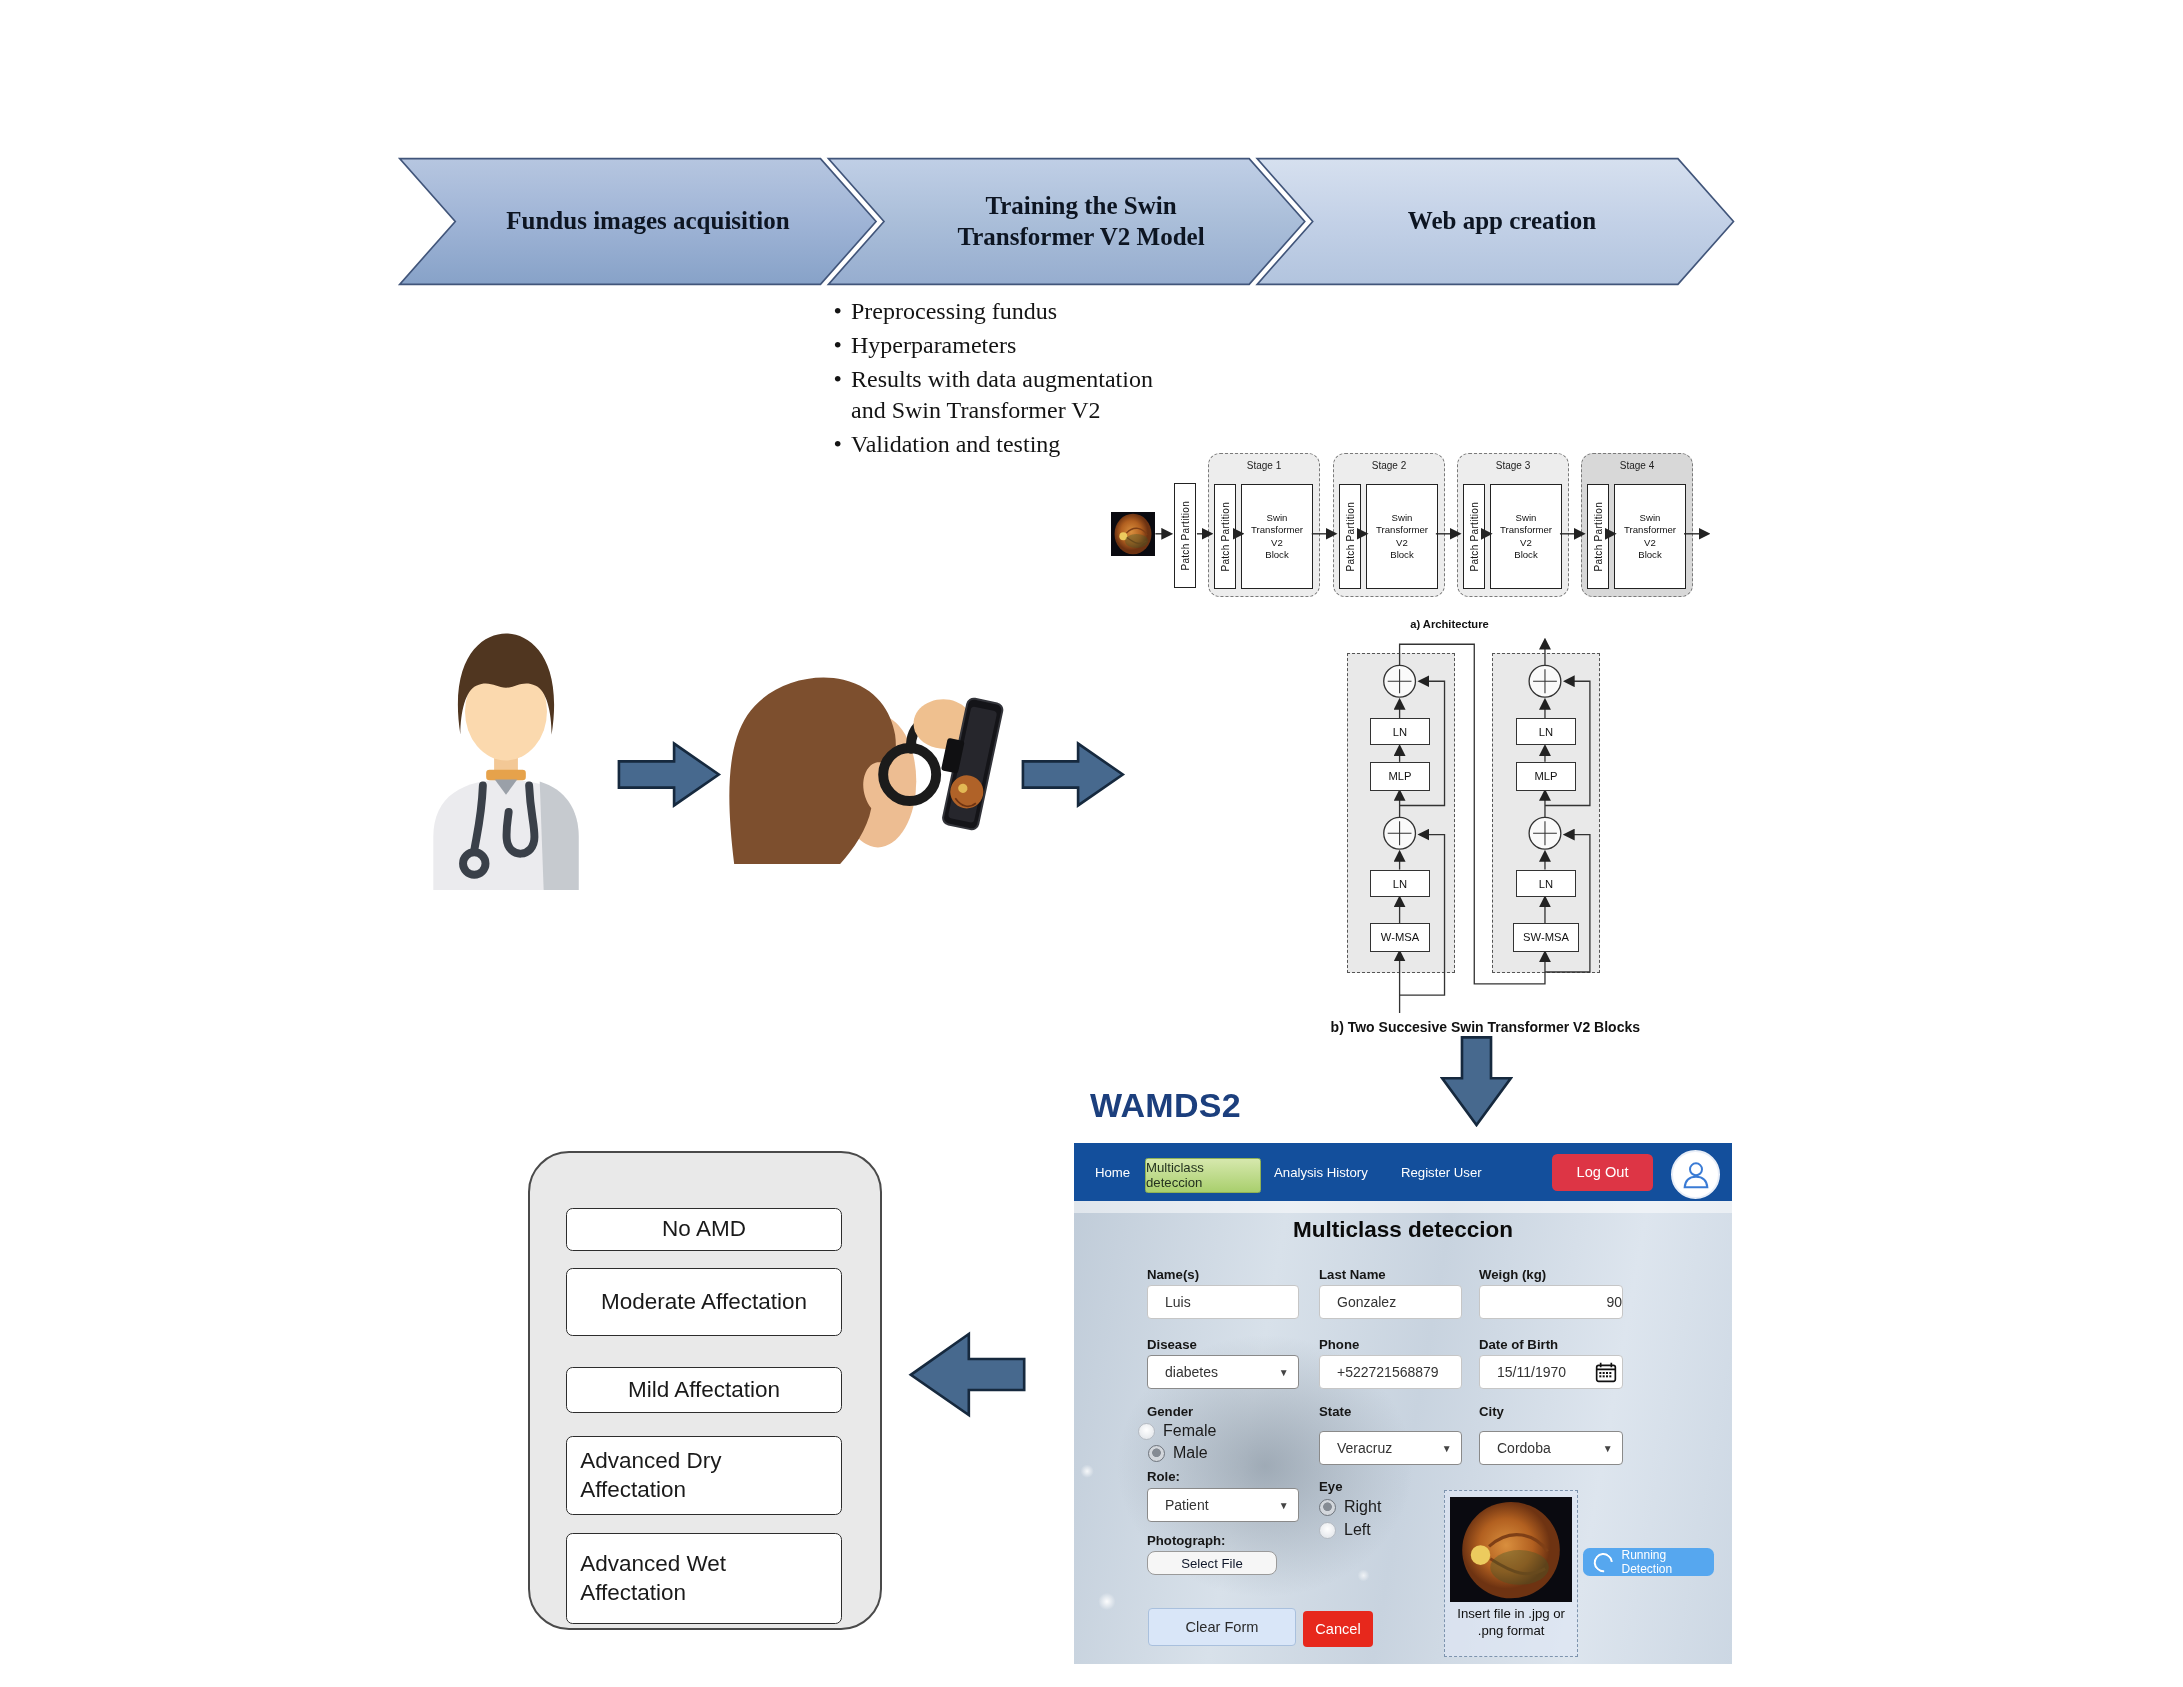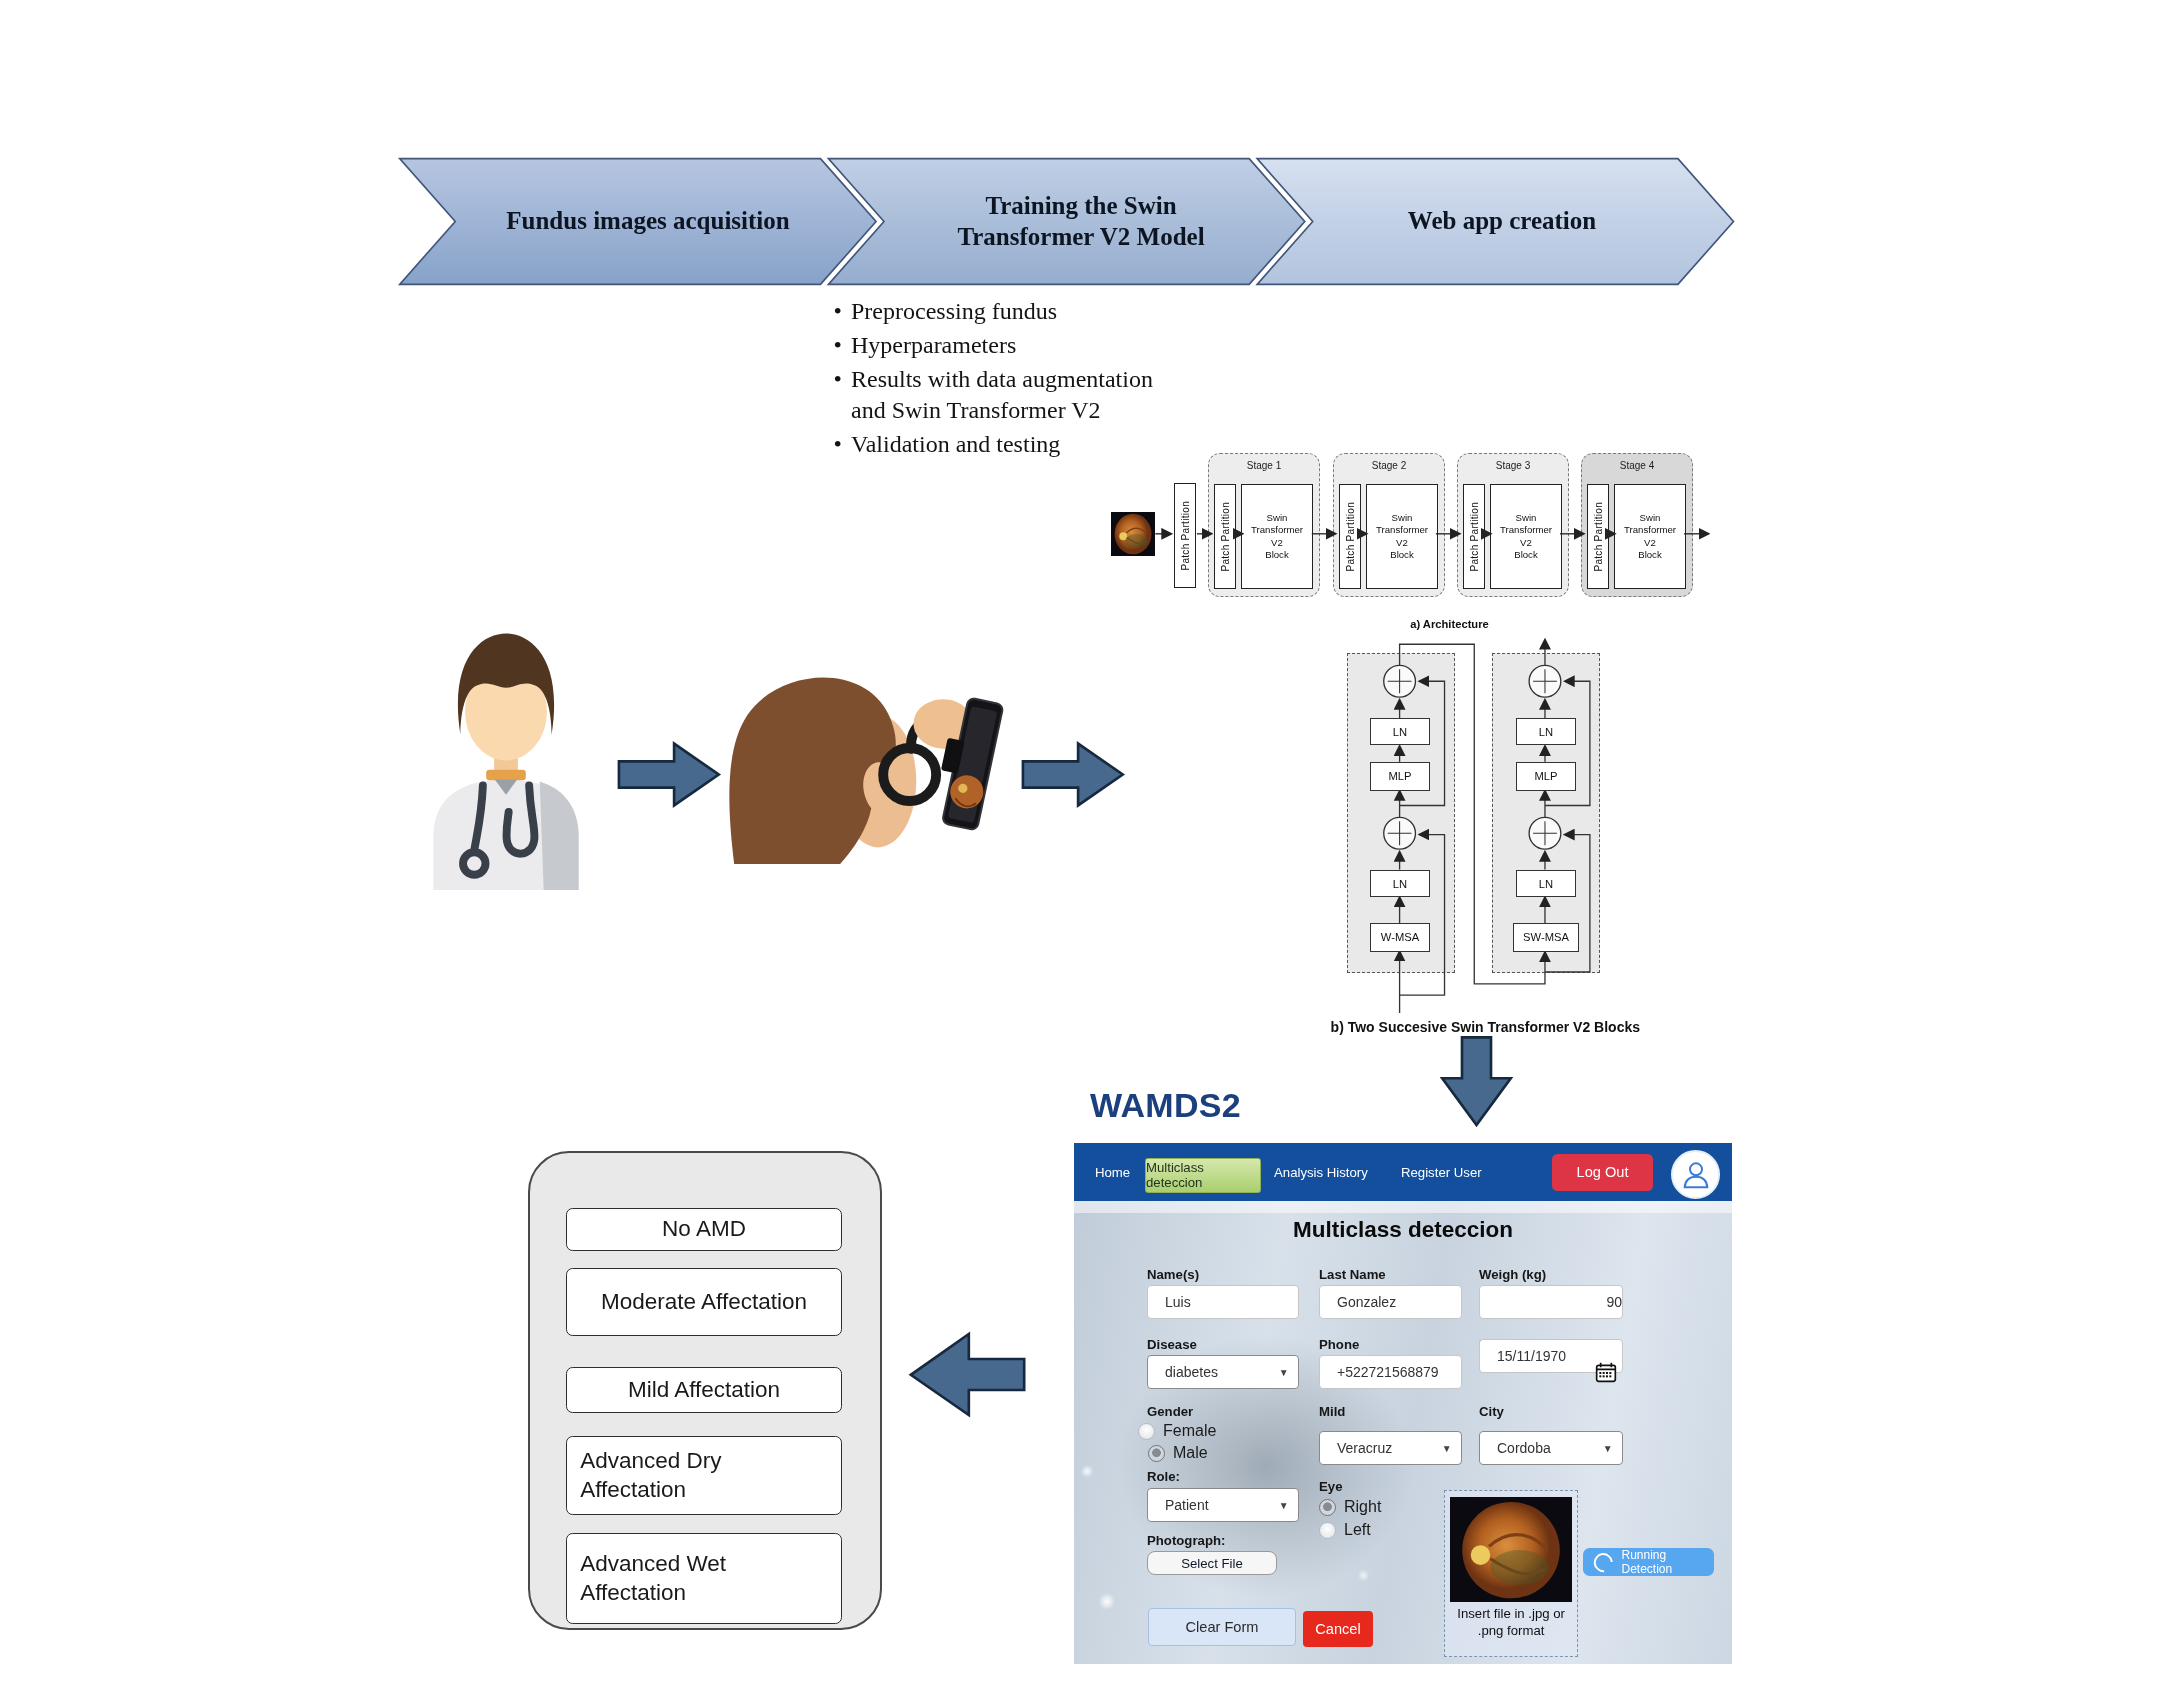--- a/index.html
+++ b/index.html
@@ -340,21 +340,21 @@
     <input class="txt" style="left: 405px; top: 142px; width: 144px; text-align: right;" readonly="" value="90">
 
     <div class="flabel" style="left:73px;top:194px;">Disease</div>
     <div class="select" style="left:73px;top:212px;width:152px;">
       <span>diabetes</span>
       <span class="caret">▼</span>
     </div>
     <div class="flabel" style="left:245px;top:194px;">Phone</div>
     <input class="txt" style="left: 245px; top: 212px; width: 143px;" readonly="" value="+522721568879">
     <div class="flabel" style="left:405px;top:194px;">Date of Birth</div>
-    <input class="txt" style="left: 405px; top: 196px; width: 144px;" readonly="" value="15/11/1970">
+    <input class="txt" style="left: 405px; top: 212px; width: 144px;" readonly="" value="15/11/1970">
     <svg class="abs" style="left:520px;top:217px;" width="24" height="24" viewBox="0 0 36 36">
       <rect x="4" y="8" width="28" height="24" rx="3" fill="#fff" stroke="#111" stroke-width="2.5"></rect>
       <path d="M10,4 L10,11 M26,4 L26,11 M4,14 L32,14" stroke="#111" stroke-width="2.5"></path>
       <g fill="#111">
         <rect x="8" y="18" width="3" height="3"></rect>
           <rect x="13" y="18" width="3" height="3"></rect>
           <rect x="18" y="18" width="3" height="3"></rect>
           <rect x="23" y="18" width="3" height="3"></rect>
         <rect x="8" y="23" width="3" height="3"></rect>
           <rect x="13" y="23" width="3" height="3"></rect>
@@ -365,21 +365,21 @@
 
     <div class="flabel" style="left:73px;top:261px;">Gender</div>
     <div class="radiorow" style="left:64px;top:279px;text-align:right;">
       <span class="radio"></span>
       <span>Female</span>
     </div>
     <div class="radiorow" style="left:74px;top:301px;">
       <span class="radio sel"></span>
       <span>Male</span>
     </div>
-    <div class="flabel" style="left:245px;top:261px;">Mild</div>
+    <div class="flabel" style="left:245px;top:261px;">State</div>
     <div class="select" style="left:245px;top:288px;width:143px;">
       <span>Veracruz</span>
       <span class="caret">▼</span>
     </div>
     <div class="flabel" style="left:405px;top:261px;">City</div>
     <div class="select" style="left:405px;top:288px;width:144px;">
       <span>Cordoba</span>
       <span class="caret">▼</span>
     </div>
 

